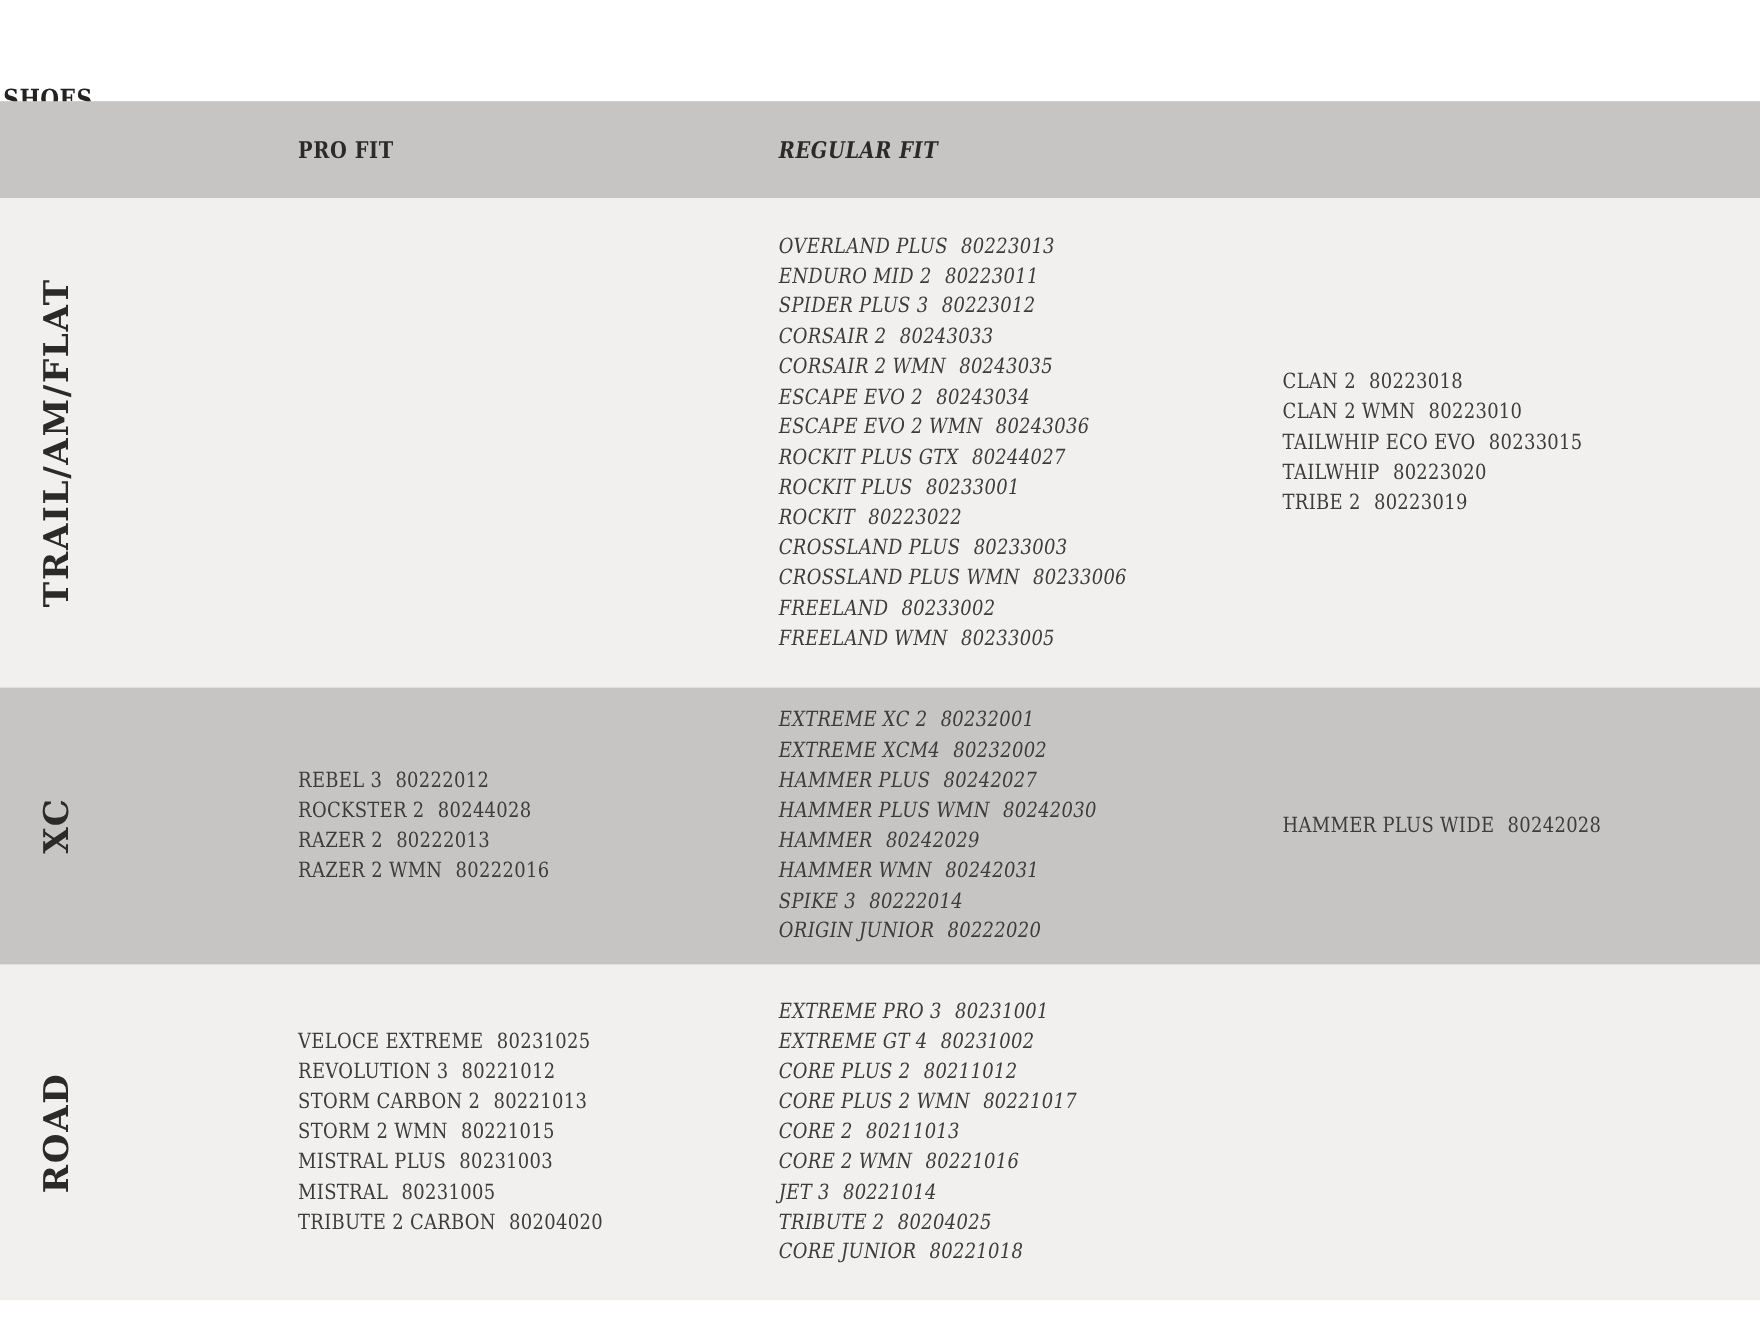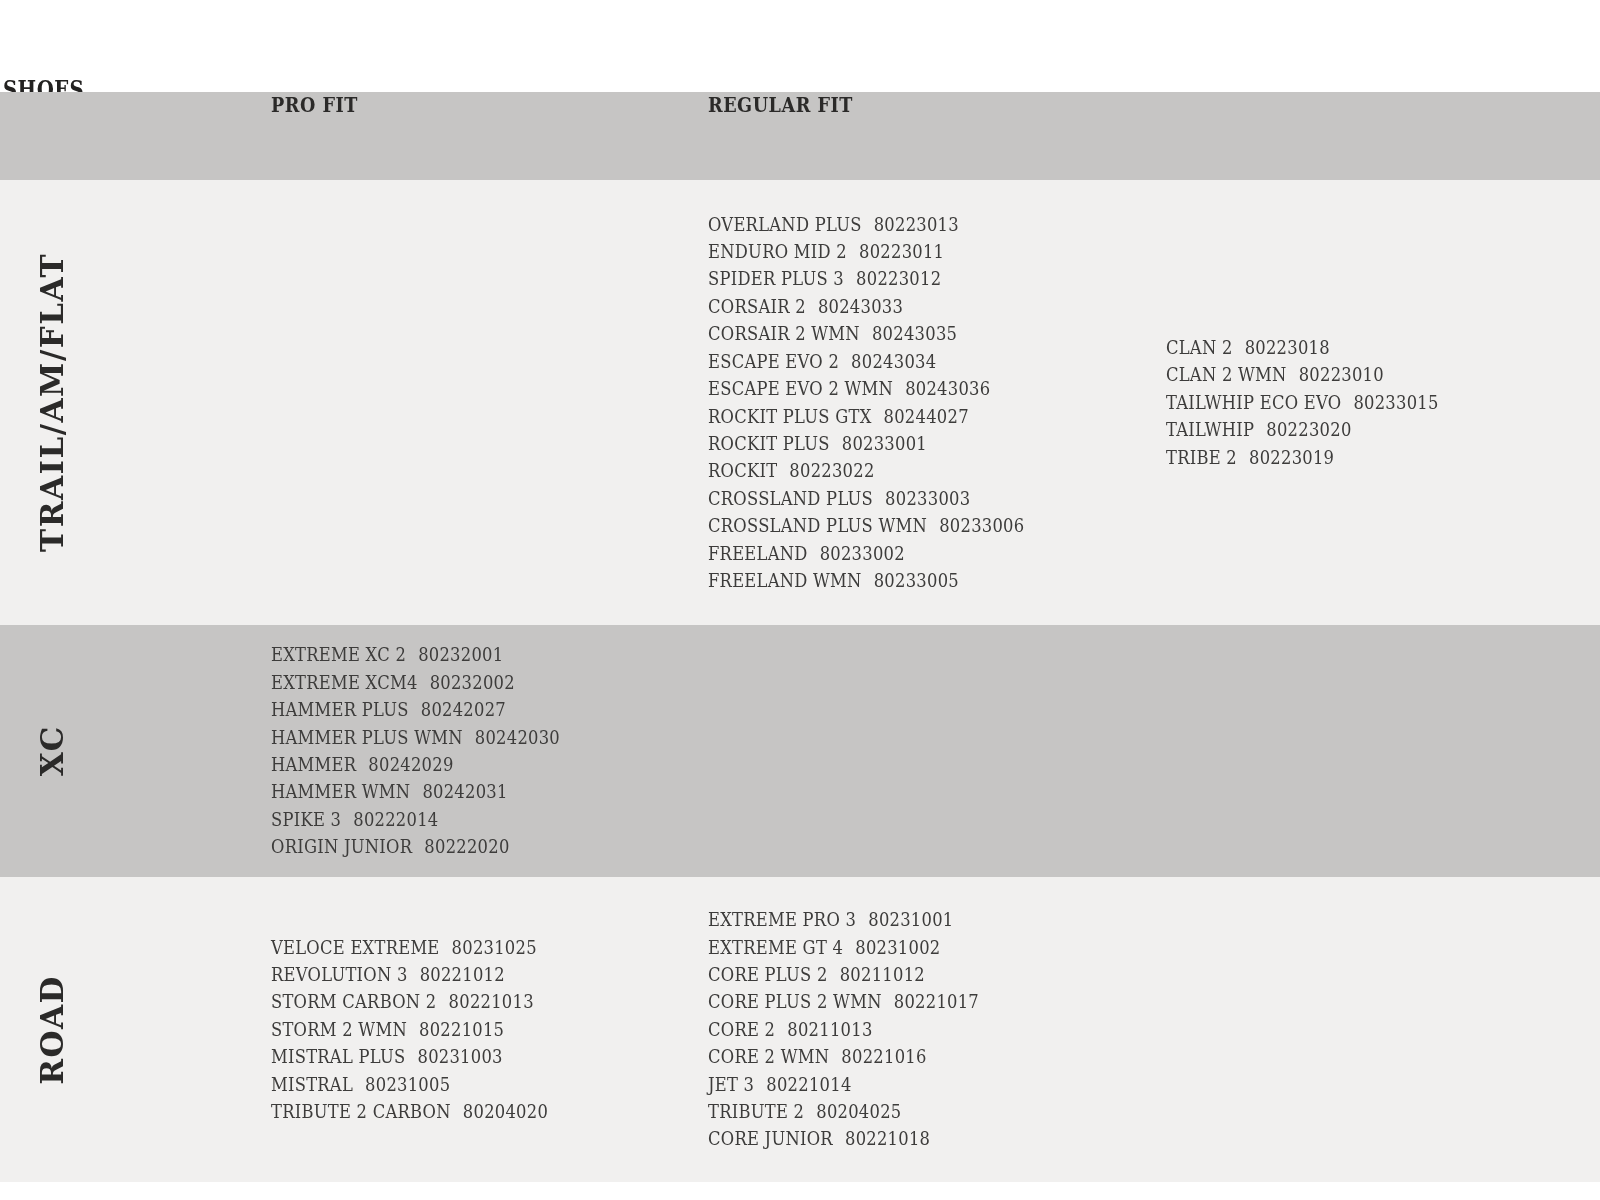--- a/index.html
+++ b/index.html
@@ -16,26 +16,26 @@
     font-size:24px;line-height:34px;font-weight:bold;
     letter-spacing:.5px;color:#232221;
     transform:scaleX(.82);transform-origin:left top;
     white-space:pre;
   }
   
   .fit-chart{position:absolute;left:0;top:92px;width:1600px;}
   
   .label-cell{width:271px;box-sizing:border-box;}
   .col-pro{width:437px;box-sizing:border-box;}
-  .col-regular{width:458px;box-sizing:border-box;}
+  .col-regular{width:458px;box-sizing:border-box;font-style:italic;}
   .col-wide{width:434px;box-sizing:border-box;}
   
   .header-row{
     height:88px;background:#c6c5c4;
-    display:flex;align-items:flex-start;
+    display:flex;align-items:center;
   }
   .header-label{
     font-size:21px;font-weight:bold;color:#2b2a29;
     letter-spacing:.6px;
     transform:scaleX(.84);transform-origin:left center;
     display:inline-block;white-space:nowrap;
   }
   
   .section{display:flex;}
   .section.light{background:#f1f0ef;}
@@ -107,29 +107,38 @@
           <div class="item"><span class="pname">CLAN 2 WMN</span><span class="pcode">80223010</span></div>
           <div class="item"><span class="pname">TAILWHIP ECO EVO</span><span class="pcode">80233015</span></div>
           <div class="item"><span class="pname">TAILWHIP</span><span class="pcode">80223020</span></div>
           <div class="item"><span class="pname">TRIBE 2</span><span class="pcode">80223019</span></div>
         </div>
       </div>
       <div class="section dark section-1">
         <div class="cell label-cell">
           <span class="row-label">XC</span>
         </div>
+        <div class="cell col-pro">
+          <div class="item"><span class="pname">REBEL 3</span><span class="pcode">80222012</span></div>
+          <div class="item"><span class="pname">ROCKSTER 2</span><span class="pcode">80244028</span></div>
+          <div class="item"><span class="pname">RAZER 2</span><span class="pcode">80222013</span></div>
+          <div class="item"><span class="pname">RAZER 2 WMN</span><span class="pcode">80222016</span></div>
+        </div>
         <div class="cell col-regular">
           <div class="item"><span class="pname">EXTREME XC 2</span><span class="pcode">80232001</span></div>
           <div class="item"><span class="pname">EXTREME XCM4</span><span class="pcode">80232002</span></div>
           <div class="item"><span class="pname">HAMMER PLUS</span><span class="pcode">80242027</span></div>
           <div class="item"><span class="pname">HAMMER PLUS WMN</span><span class="pcode">80242030</span></div>
           <div class="item"><span class="pname">HAMMER</span><span class="pcode">80242029</span></div>
           <div class="item"><span class="pname">HAMMER WMN</span><span class="pcode">80242031</span></div>
           <div class="item"><span class="pname">SPIKE 3</span><span class="pcode">80222014</span></div>
           <div class="item"><span class="pname">ORIGIN JUNIOR</span><span class="pcode">80222020</span></div>
+        </div>
+        <div class="cell col-wide">
+          <div class="item"><span class="pname">HAMMER PLUS WIDE</span><span class="pcode">80242028</span></div>
         </div>
       </div>
       <div class="section light section-2">
         <div class="cell label-cell">
           <span class="row-label">ROAD</span>
         </div>
         <div class="cell col-pro">
           <div class="item"><span class="pname">VELOCE EXTREME</span><span class="pcode">80231025</span></div>
           <div class="item"><span class="pname">REVOLUTION 3</span><span class="pcode">80221012</span></div>
           <div class="item"><span class="pname">STORM CARBON 2</span><span class="pcode">80221013</span></div>

